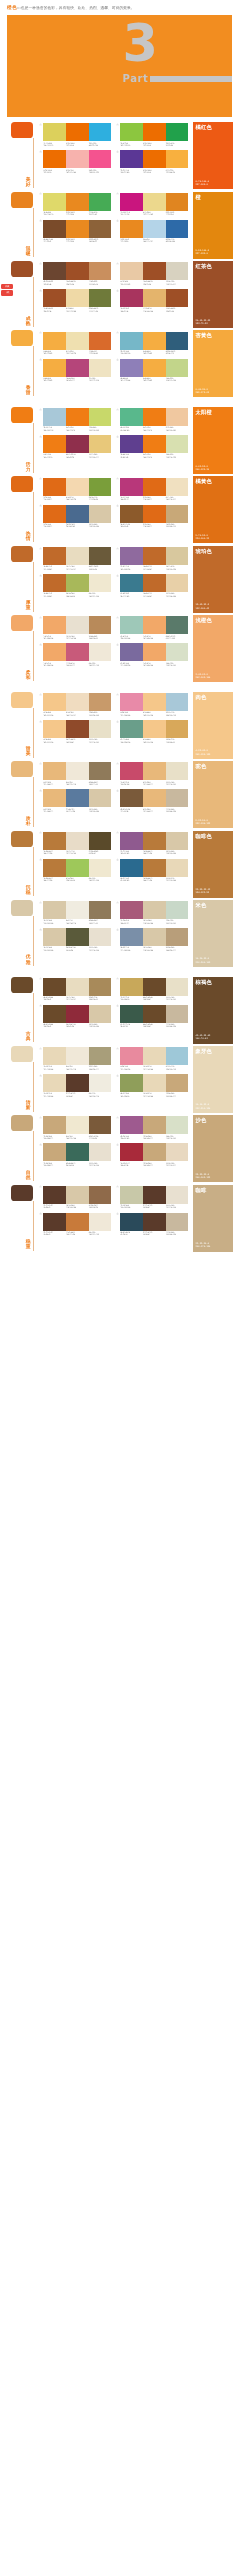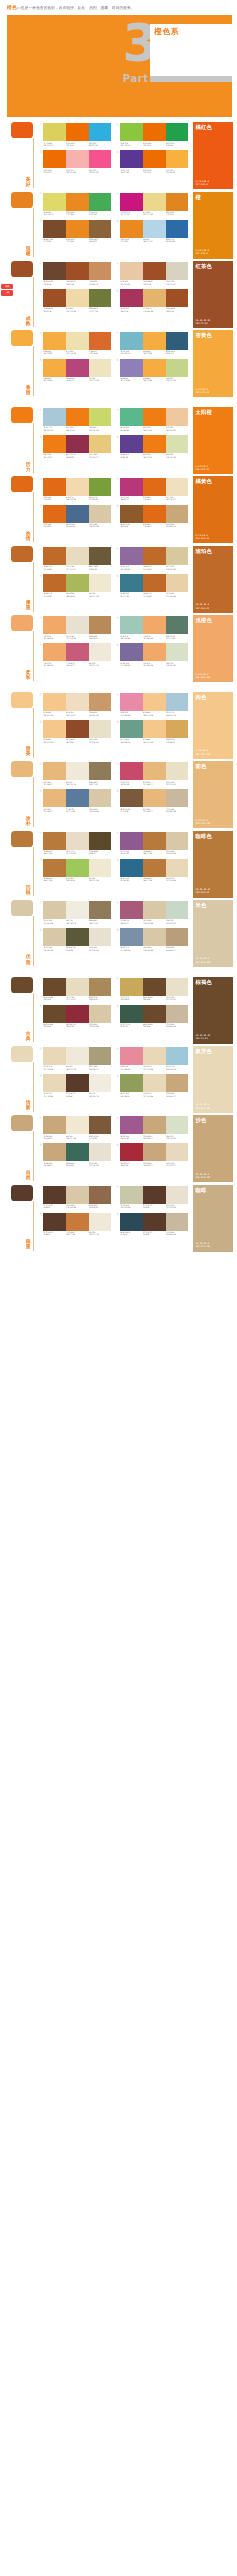--- a/index.html
+++ b/index.html
@@ -208,23 +208,20 @@
     <div class="fl-b" style="background: rgb(232, 69, 60);">下载</div>
   </div>
 
   <div class="header">
     <span class="hl">橙色</span><span class="htxt">---也是一种激奋的色彩，具有轻快、欢欣、热烈、温馨、时尚的效果。</span>
   </div>
 
   <div class="hero" style="background: rgb(242, 141, 32);">
     <div class="hero-num" style="color: rgb(198, 198, 198);">3</div>
     <div class="hero-part" style="color: rgb(198, 198, 198);">Part</div>
-    <div class="hero-card">
-      <div class="hero-card-title">橙色系</div>
-    </div>
     <div class="hero-bar"></div>
   </div>
 
   <div id="sections-root">
       <div class="section">
         <div class="srow">
           <div class="lead">
             <div class="lead-chip" style="background: rgb(234, 91, 19);"></div>
             <div class="lead-rule"></div>
             <div class="lead-word">美好</div>

